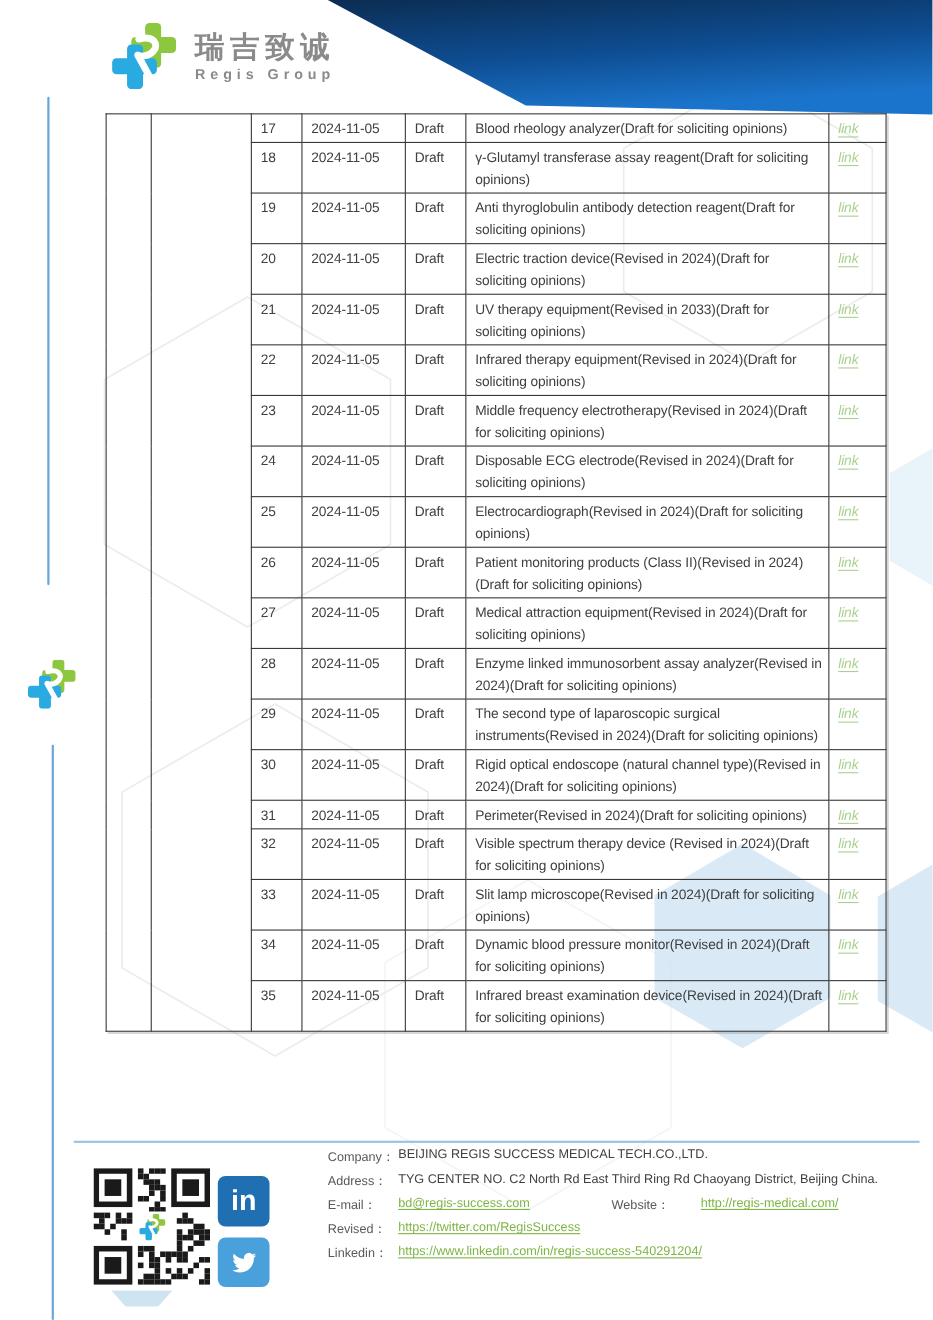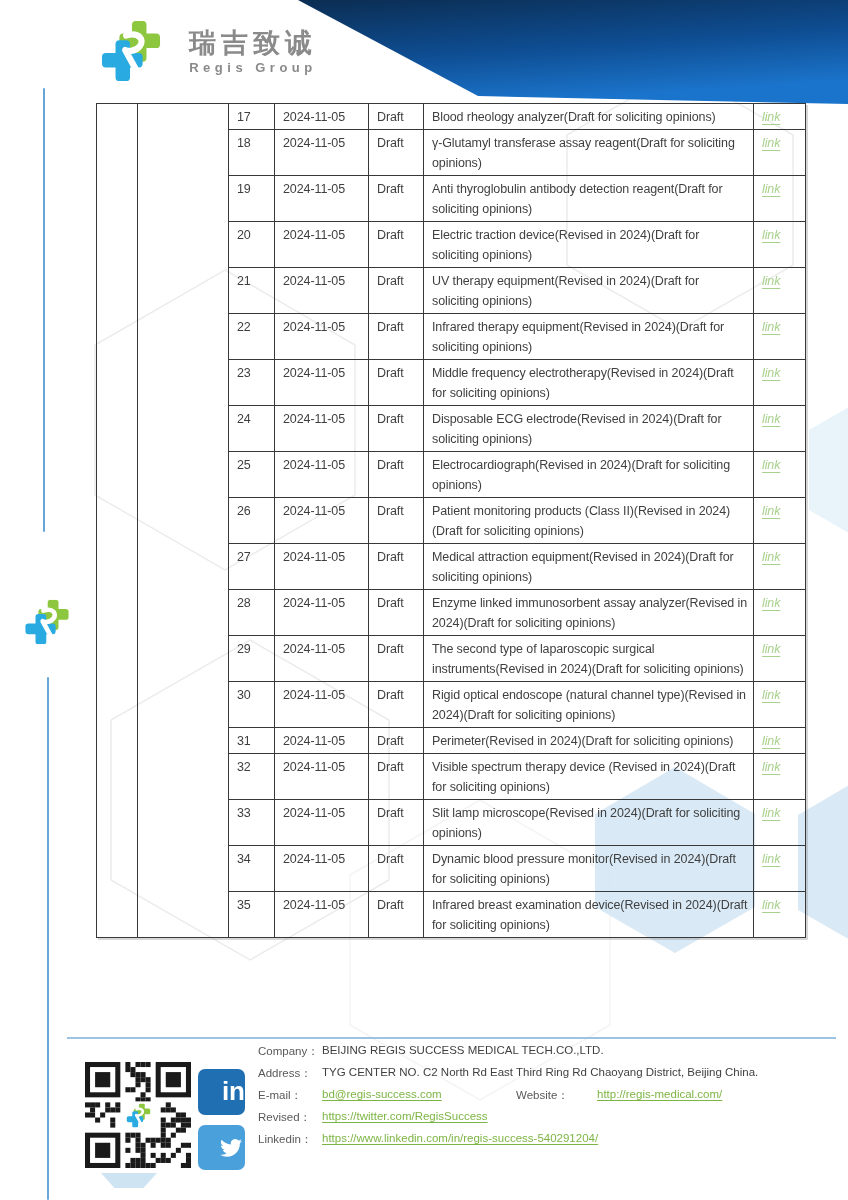--- a/index.html
+++ b/index.html
@@ -5,21 +5,21 @@
   html,body{margin:0;padding:0;background:#fff;}
   .page{
     position:relative; width:848px; height:1200px; overflow:hidden;
     background:#ffffff; font-family:"Liberation Sans", sans-serif;
   }
   
   .wm{position:absolute; left:0; top:0; z-index:0;}
   
   .banner{position:absolute; left:0; top:0; z-index:1;}
   
-  .brand{position:absolute; left:99px; top:21px; z-index:3; display:flex; align-items:flex-start; gap:26px;}
+  .brand{position:absolute; left:99px; top:21px; z-index:3; display:flex; align-items:flex-start; gap:14px;}
   .brand-txt{padding-top:7px; text-align:center;}
   .brand-cn{font-size:27px; font-weight:bold; color:#8a8a8a; letter-spacing:5px; line-height:30px; white-space:nowrap;}
   .brand-en{font-size:13px; font-weight:bold; color:#8a8a8a; letter-spacing:4.5px; line-height:16px; margin-top:2px; white-space:nowrap;}
   
   .vline{position:absolute; width:2px; background:#6aa5d8; border-radius:2px; z-index:2;}
   .vline1{left:43px; top:88px; height:444px;}
   .vline2{left:47px; top:677px; height:523px;}
   .side-logo{position:absolute; left:24px; top:596px; z-index:2;}
   
   table.doc{
@@ -38,25 +38,25 @@
   td.cell-status{font-size:12px;}
   td.cell-desc{padding-right:4px;}
   td.cell-link{padding-left:7px;font-style:italic;}
   .link{color:#a9d18e; text-decoration:underline; text-underline-offset:3px; cursor:pointer;}
   
   .divider{position:absolute; left:67px; top:1037px; width:769px; height:2px; background:#9dc3e0; z-index:2;}
   .qr{position:absolute; left:85px; top:1062px; width:106px; height:106px; z-index:2;}
   .qr-foot{position:absolute; left:101px; top:1173px; width:56px; height:15px; z-index:2;
     background:#cfe4f2; clip-path:polygon(0 0,100% 0,76% 100%,24% 100%);}
   .social{position:absolute; left:198px; width:47px; z-index:2; border-radius:7px;
-    display:flex; align-items:center; justify-content:flex-end; cursor:pointer;}
+    display:flex; align-items:center; justify-content:center; cursor:pointer;}
   .li-icon{top:1069px; height:46px; background:#1f6fb2; color:#fff; font-weight:bold; font-size:26px; line-height:1; padding-bottom:2px; box-sizing:border-box;}
   .tw-icon{top:1125px; height:45px; background:#4aa0da;}
   .contact{position:absolute; left:258px; top:1044px; width:585px; z-index:2; font-size:11.5px;}
-  .frow{position:relative; height:22px;}
+  .frow{position:relative; height:22px;margin-left:40px;}
   .flabel{position:absolute; left:0; top:0; color:#595959; white-space:nowrap;}
   .fvalue{position:absolute; left:64px; top:0; color:#3f3f3f; white-space:nowrap;}
   .flabel2{position:absolute; left:258px; top:0; color:#595959; white-space:nowrap;}
   .fvalue2{position:absolute; left:339px; top:0; white-space:nowrap;}
   .glink{color:#7db544; text-decoration:underline; text-underline-offset:2px; cursor:pointer;}
 </style>
 </head>
 <body>
 
 <div class="page">
@@ -154,21 +154,21 @@
           <td class="cell-no">20</td>
           <td class="cell-date">2024-11-05</td>
           <td class="cell-status">Draft</td>
           <td class="cell-desc">Electric traction device(Revised in 2024)(Draft for soliciting opinions)</td>
           <td class="cell-link"><span class="link">link</span></td>
         </tr>
         <tr>
           <td class="cell-no">21</td>
           <td class="cell-date">2024-11-05</td>
           <td class="cell-status">Draft</td>
-          <td class="cell-desc">UV therapy equipment(Revised in 2024)(Draft for soliciting opinions)</td>
+          <td class="cell-desc">UV therapy equipment(Revised in 2033)(Draft for soliciting opinions)</td>
           <td class="cell-link"><span class="link">link</span></td>
         </tr>
         <tr>
           <td class="cell-no">22</td>
           <td class="cell-date">2024-11-05</td>
           <td class="cell-status">Draft</td>
           <td class="cell-desc">Infrared therapy equipment(Revised in 2024)(Draft for soliciting opinions)</td>
           <td class="cell-link"><span class="link">link</span></td>
         </tr>
         <tr>

